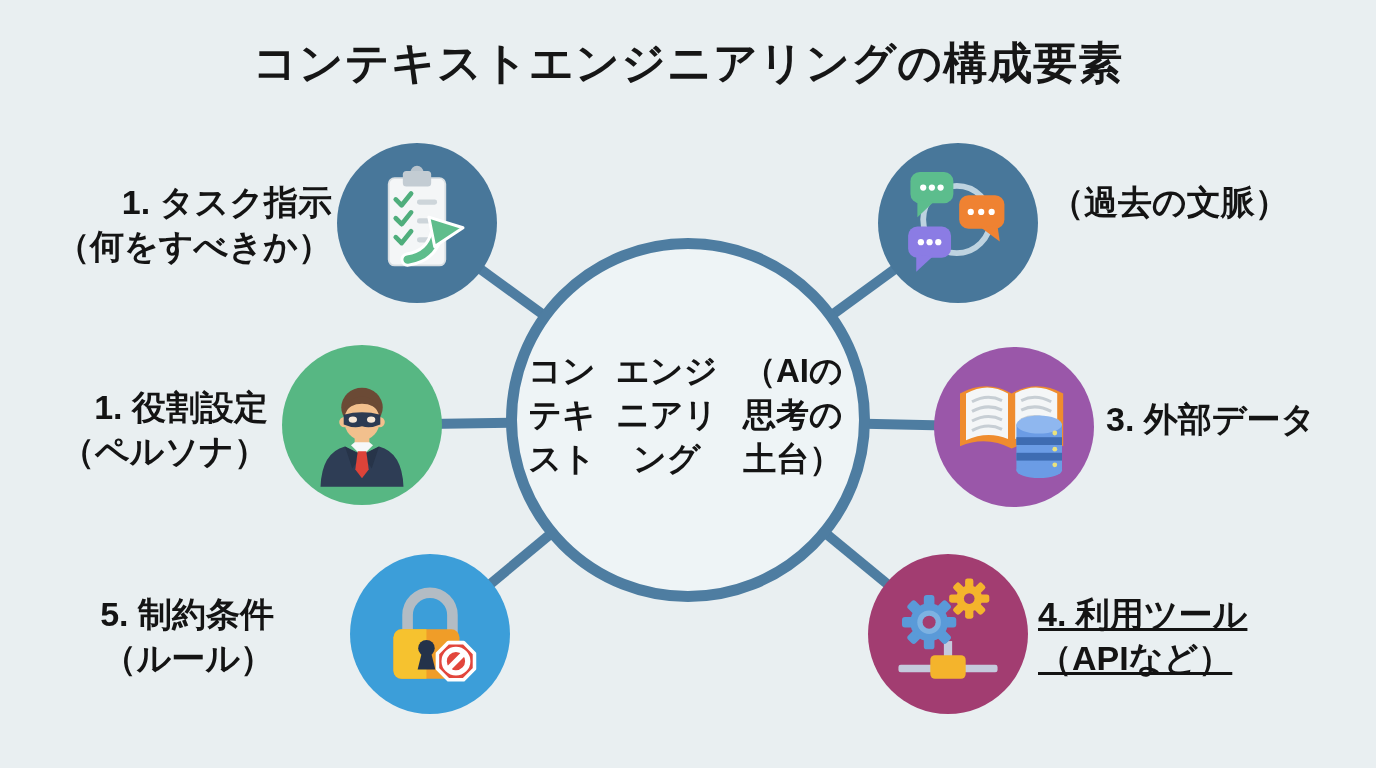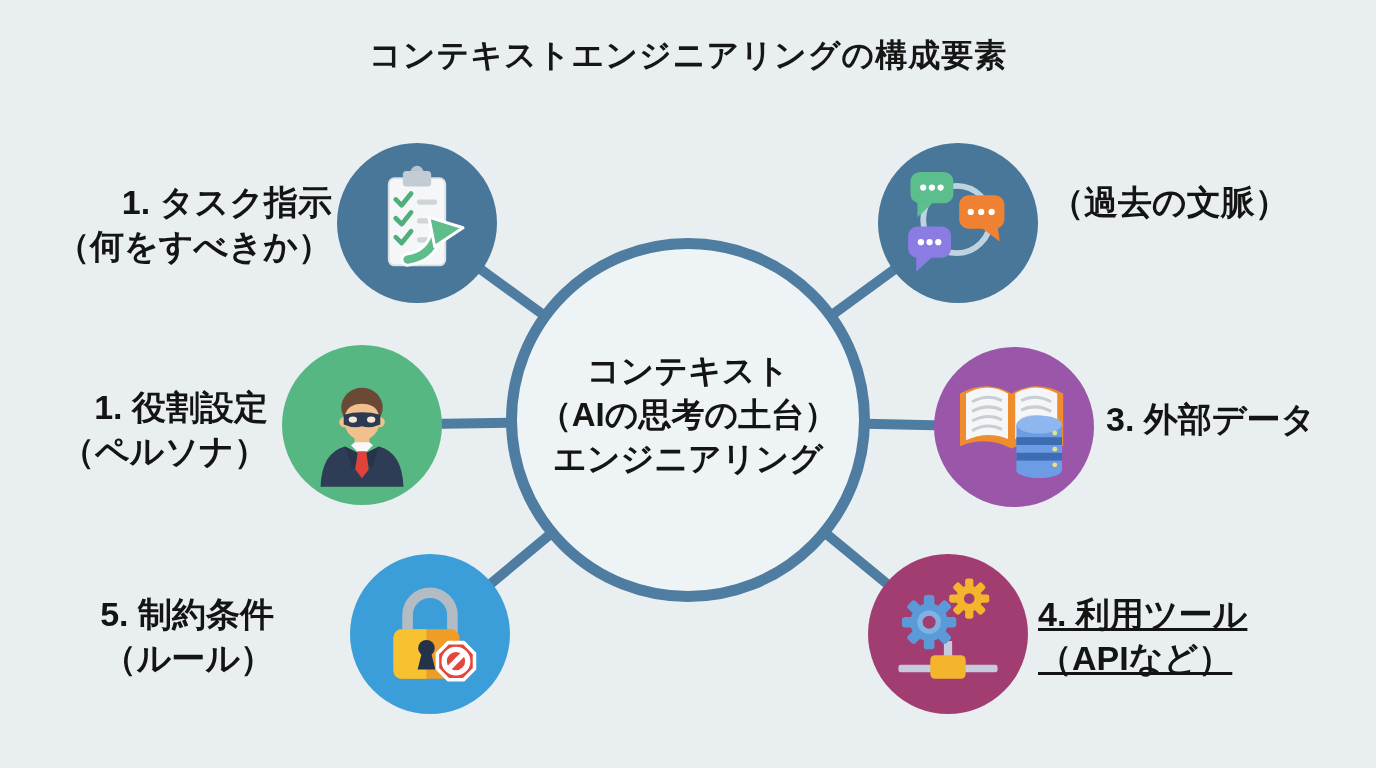--- a/index.html
+++ b/index.html
@@ -4,26 +4,26 @@
 <style>
   html,body{margin:0;padding:0;}
   body{font-family:"Liberation Sans","DejaVu Sans",sans-serif;}
   #stage{
     position:relative;width:1376px;height:768px;overflow:hidden;
     background:#e9eff1;color:#161616;
   }
   #lines{position:absolute;left:0;top:0;z-index:1;}
   .title{
     position:absolute;left:0;top:34px;width:100%;text-align:center;z-index:5;
-    font-size:32px;font-weight:800;letter-spacing:1px;color:#161616;
+    font-size:44px;font-weight:800;letter-spacing:1px;color:#161616;
   }
   .center-circle{
     position:absolute;left:506px;top:238px;width:364px;height:364px;z-index:2;
     border:11px solid #4e7da1;border-radius:50%;background:#eef4f6;
-    box-sizing:border-box;display:flex;flex-direction:column;align-items:center;
+    box-sizing:border-box;display:flex;flex-direction:row;align-items:center;
     justify-content:center;text-align:center;padding-bottom:10px;
   }
   .center-circle .ln{font-size:33px;line-height:44px;font-weight:800;color:#141414;}
   .node-circle{
     position:absolute;width:160px;height:160px;border-radius:50%;z-index:3;
     display:flex;align-items:center;justify-content:center;overflow:hidden;
   }
   .node-label{
     position:absolute;z-index:4;font-weight:800;color:#141414;
     font-size:34px;line-height:44px;white-space:nowrap;
@@ -58,22 +58,22 @@
       <line x1="688" y1="420" x2="1014" y2="427"></line>
       <line x1="688" y1="420" x2="430" y2="634"></line>
       <line x1="688" y1="420" x2="948" y2="634"></line>
     </g>
   </svg>
 
   <div class="title">コンテキストエンジニアリングの構成要素</div>
 
   <div class="center-circle">
     <div class="ln">コンテキスト</div>
+    <div class="ln">エンジニアリング</div>
     <div class="ln">（AIの思考の土台）</div>
-    <div class="ln">エンジニアリング</div>
   </div>
 
   <div class="node-circle" id="c-task" style="background-color: rgb(72, 119, 154);">
     <svg width="118" height="118" viewBox="0 0 100 100">
       <rect x="26" y="12" width="48" height="74" rx="5" fill="#f4f6f7" stroke="#d9dfe3" stroke-width="1.5"></rect>
       <circle cx="50" cy="7" r="5.5" fill="#b9c4cd"></circle>
       <rect x="38" y="6" width="24" height="13" rx="3" fill="#c3ccd3"></rect>
       <path d="M32,30 l5,5 l8,-10" fill="none" stroke="#4fae7c" stroke-width="4" stroke-linecap="round" stroke-linejoin="round"></path>
       <path d="M32,46 l5,5 l8,-10" fill="none" stroke="#4fae7c" stroke-width="4" stroke-linecap="round" stroke-linejoin="round"></path>
       <path d="M32,62 l5,5 l8,-10" fill="none" stroke="#4fae7c" stroke-width="4" stroke-linecap="round" stroke-linejoin="round"></path>

